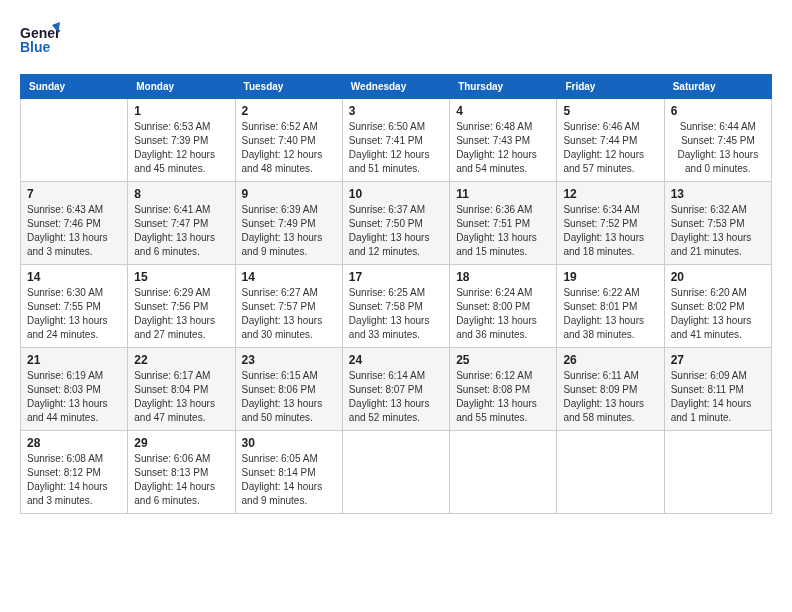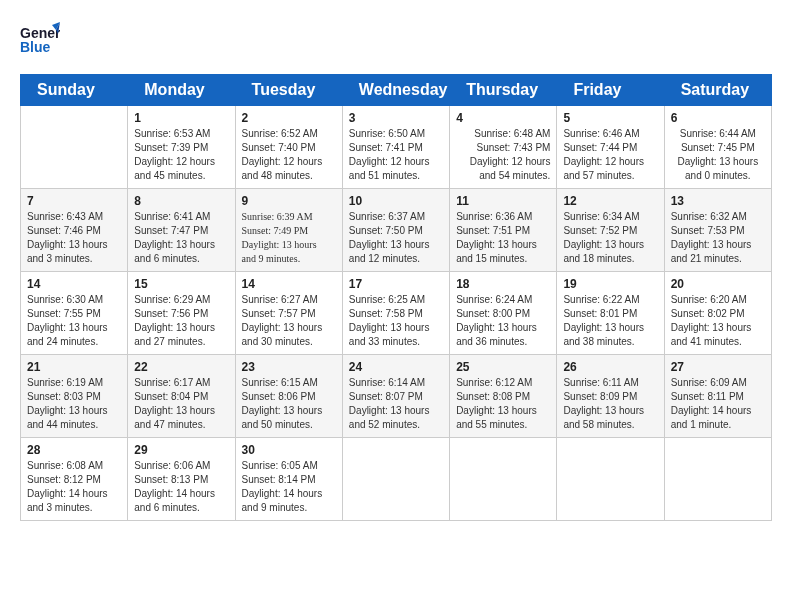--- a/index.html
+++ b/index.html
@@ -35,22 +35,22 @@
     }
     table {
       width: 100%;
       border-collapse: collapse;
       table-layout: fixed;
     }
     thead th {
       background-color: #1565c0;
       color: #fff;
       text-align: left;
-      padding: 6px 16px;
-      font-size: 16px;
+      padding: 6px 8px;
+      font-size: 10px;
       font-weight: bold;
       border: 1px solid #1565c0;
     }
     tbody td {
       border: 1px solid #ccc;
       vertical-align: top;
       padding: 5px 6px;
       font-size: 10.5px;
       color: #222;
       height: 80px;
@@ -124,21 +124,21 @@
         </td>
         <td>
           <span class="day-num">3</span>
           <div class="day-info" style="white-space: pre-line;">Sunrise: 6:50 AM
 Sunset: 7:41 PM
 Daylight: 12 hours
 and 51 minutes.</div>
         </td>
         <td>
           <span class="day-num">4</span>
-          <div class="day-info" style="white-space: pre-line; text-align: right;">Sunrise: 6:48 AM
+          <div class="day-info" style="white-space: pre-line;">Sunrise: 6:48 AM
 Sunset: 7:43 PM
 Daylight: 12 hours
 and 54 minutes.</div>
         </td>
         <td>
           <span class="day-num">5</span>
           <div class="day-info" style="white-space: pre-line;">Sunrise: 6:46 AM
 Sunset: 7:44 PM
 Daylight: 12 hours
 and 57 minutes.</div>
@@ -161,21 +161,21 @@
         </td>
         <td>
           <span class="day-num">8</span>
           <div class="day-info" style="white-space: pre-line;">Sunrise: 6:41 AM
 Sunset: 7:47 PM
 Daylight: 13 hours
 and 6 minutes.</div>
         </td>
         <td>
           <span class="day-num">9</span>
-          <div class="day-info" style="white-space: pre-line; font-family: Liberation Serif, serif;">Sunrise: 6:39 AM
+          <div class="day-info" style="white-space: pre-line;">Sunrise: 6:39 AM
 Sunset: 7:49 PM
 Daylight: 13 hours
 and 9 minutes.</div>
         </td>
         <td>
           <span class="day-num">10</span>
           <div class="day-info" style="white-space: pre-line;">Sunrise: 6:37 AM
 Sunset: 7:50 PM
 Daylight: 13 hours
 and 12 minutes.</div>

